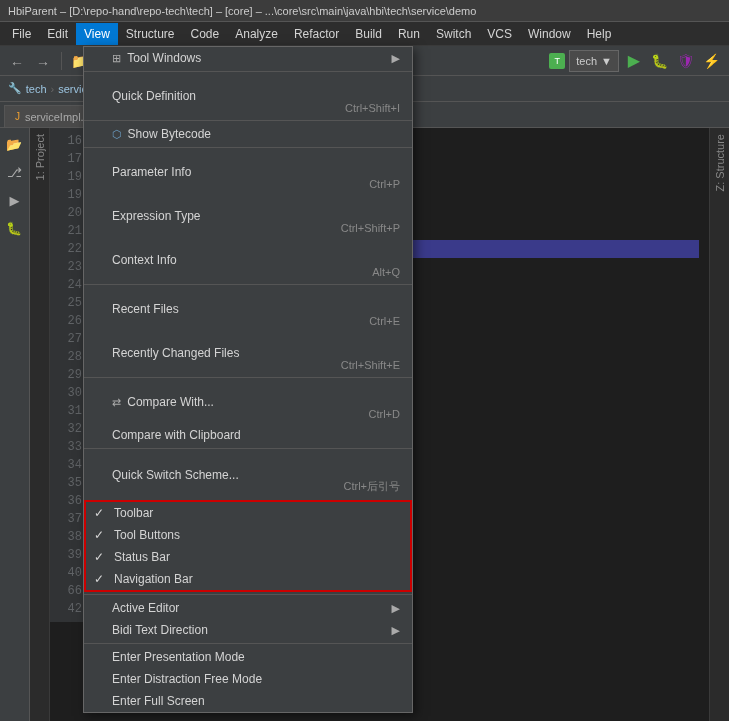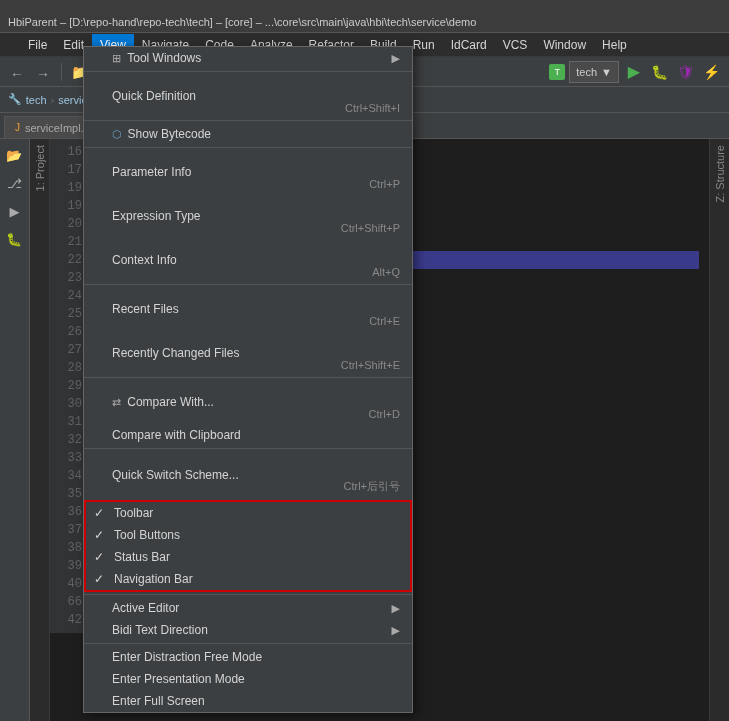--- a/index.html
+++ b/index.html
@@ -12,34 +12,34 @@
       color: #d4d4d4;
       overflow: hidden;
       position: relative;
     }
 
     
     #title-bar {
       background: #3c3c3c;
       height: 22px;
       display: flex;
-      align-items: flex-start;
-      padding: 16px 8px;
+      align-items: flex-end;
+      padding: 4px 8px;
       font-size: 11px;
       color: #cccccc;
       border-bottom: 1px solid #555;
     }
 
     
     #menu-bar {
       background: #2d2d2d;
       height: 24px;
       display: flex;
       align-items: center;
-      padding: 0 20px;
+      padding: 0 4px;
       border-bottom: 1px solid #3a3a3a;
     }
     .menu-item {
       padding: 2px 8px;
       font-size: 12px;
       color: #d4d4d4;
       cursor: pointer;
       height: 22px;
       display: flex;
       align-items: center;
@@ -322,27 +322,27 @@
 <body>
 
 <div id="title-bar">
   <span>HbiParent – [D:\repo-hand\repo-tech\tech] – [core] – ...\core\src\main\java\hbi\tech\service\demo</span>
 </div>
 
 <div id="menu-bar">
   <div class="menu-item">File</div>
   <div class="menu-item">Edit</div>
   <div class="menu-item active">View</div>
-  <div class="menu-item">Navigate</div>
+  <div class="menu-item">Structure</div>
   <div class="menu-item">Code</div>
   <div class="menu-item">Analyze</div>
   <div class="menu-item">Refactor</div>
   <div class="menu-item">Build</div>
   <div class="menu-item">Run</div>
-  <div class="menu-item">IdCard</div>
+  <div class="menu-item">Switch</div>
   <div class="menu-item">VCS</div>
   <div class="menu-item">Window</div>
   <div class="menu-item">Help</div>
 </div>
 
 <div id="toolbar">
   <div class="toolbar-btn">←</div>
   <div class="toolbar-btn">→</div>
   <div class="toolbar-separator"></div>
   <div class="toolbar-btn">📁</div>
@@ -601,26 +601,26 @@
     <div class="item-left">
         <span>Bidi Text Direction</span>
       </div>
     <span class="arrow">▶</span>
   </div>
 
   <div class="menu-section-divider"></div>
 
   <div class="dropdown-item">
     <div class="item-left">
+        <span>Enter Presentation Mode</span>
+      </div>
+  </div>
+  <div class="dropdown-item">
+    <div class="item-left">
         <span>Enter Distraction Free Mode</span>
       </div>
   </div>
   <div class="dropdown-item">
     <div class="item-left">
-        <span>Enter Presentation Mode</span>
-      </div>
-  </div>
-  <div class="dropdown-item">
-    <div class="item-left">
         <span>Enter Full Screen</span>
       </div>
   </div>
 </div>
 
 </body></html>

